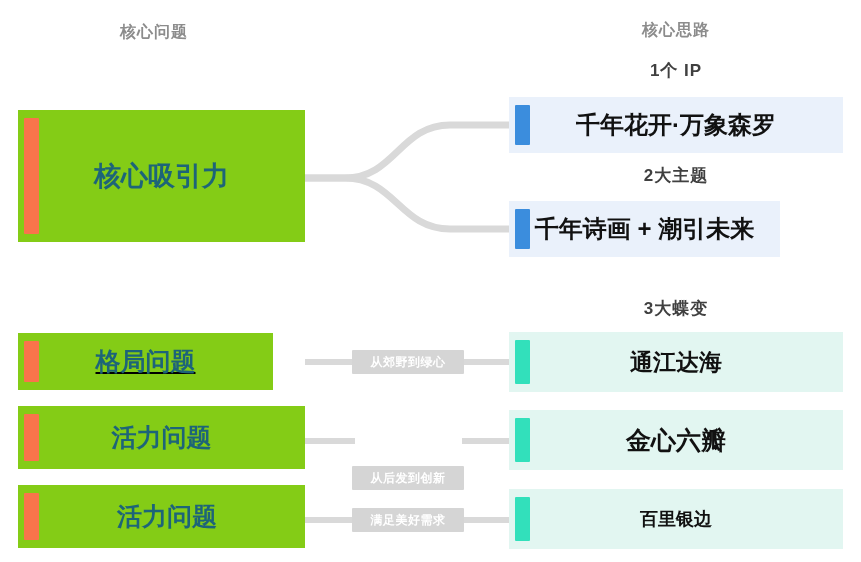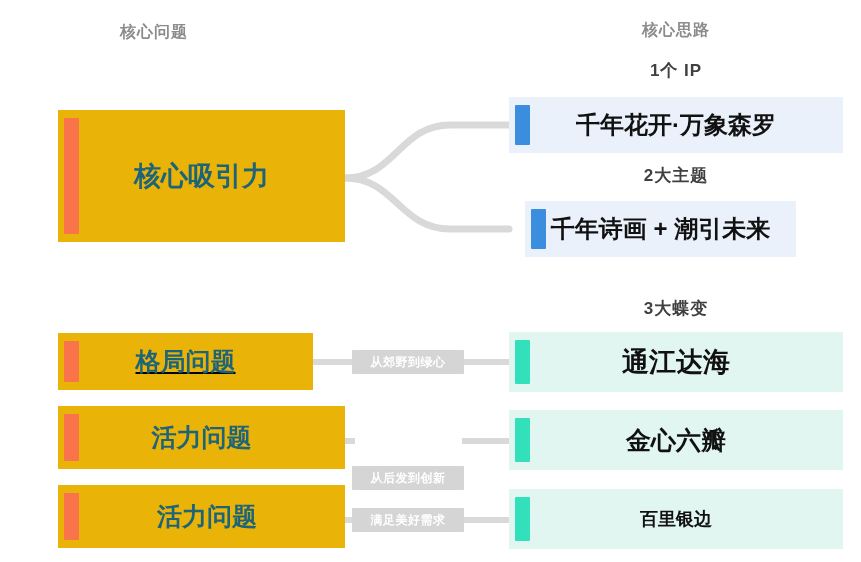--- a/index.html
+++ b/index.html
@@ -64,22 +64,21 @@
   }
   .card .label {
     width: 100%;
     text-align: center;
     font-weight: 700;
     white-space: nowrap;
   }
 
   
   .card.problem {
-    background: #eab308;
-    margin-left: 40px;
+    background: #84cc16;
   }
   .card.problem .bar {
     background: #f9744b;
   }
   .card.problem .label {
     color: #1d6479;
   }
 
   
   .card.idea {
@@ -149,21 +148,21 @@
   <div class="card problem" style="left:18px; top:110px; width:287px; height:132px;">
     <span class="bar"></span>
     <span class="label" style="font-size:27px;">核心吸引力</span>
   </div>
 
   <div class="card idea" style="left:509px; top:97px; width:334px; height:56px;">
     <span class="bar"></span>
     <span class="label" style="font-size:24px;">千年花开·万象森罗</span>
   </div>
 
-  <div class="card idea" style="left:509px; top:201px; width:271px; height:56px;margin-left:16px;">
+  <div class="card idea" style="left:509px; top:201px; width:271px; height:56px;">
     <span class="bar"></span>
     <span class="label" style="font-size:24px;">千年诗画 + 潮引未来</span>
   </div>
 
   <div class="card problem" style="left:18px; top:333px; width:255px; height:57px;text-decoration:underline;">
     <span class="bar"></span>
     <span class="label" style="font-size:25px;">格局问题</span>
   </div>
 
   <div class="card problem" style="left:18px; top:406px; width:287px; height:63px;">
@@ -171,21 +170,21 @@
     <span class="label" style="font-size:25px;">活力问题</span>
   </div>
 
   <div class="card problem" style="left:18px; top:485px; width:287px; height:63px;">
     <span class="bar"></span>
     <span class="label" style="font-size:25px;padding-left:11px;">活力问题</span>
   </div>
 
   <div class="card change" style="left:509px; top:332px; width:334px; height:60px;">
     <span class="bar"></span>
-    <span class="label" style="font-size:27px;font-family:Liberation Serif, serif;">通江达海</span>
+    <span class="label" style="font-size:23px;font-family:Liberation Serif, serif;">通江达海</span>
   </div>
 
   <div class="card change" style="left:509px; top:410px; width:334px; height:60px;">
     <span class="bar"></span>
     <span class="label" style="font-size:25px;">金心六瓣</span>
   </div>
 
   <div class="card change" style="left:509px; top:489px; width:334px; height:60px;">
     <span class="bar"></span>
     <span class="label" style="font-size:18px;">百里银边</span>

